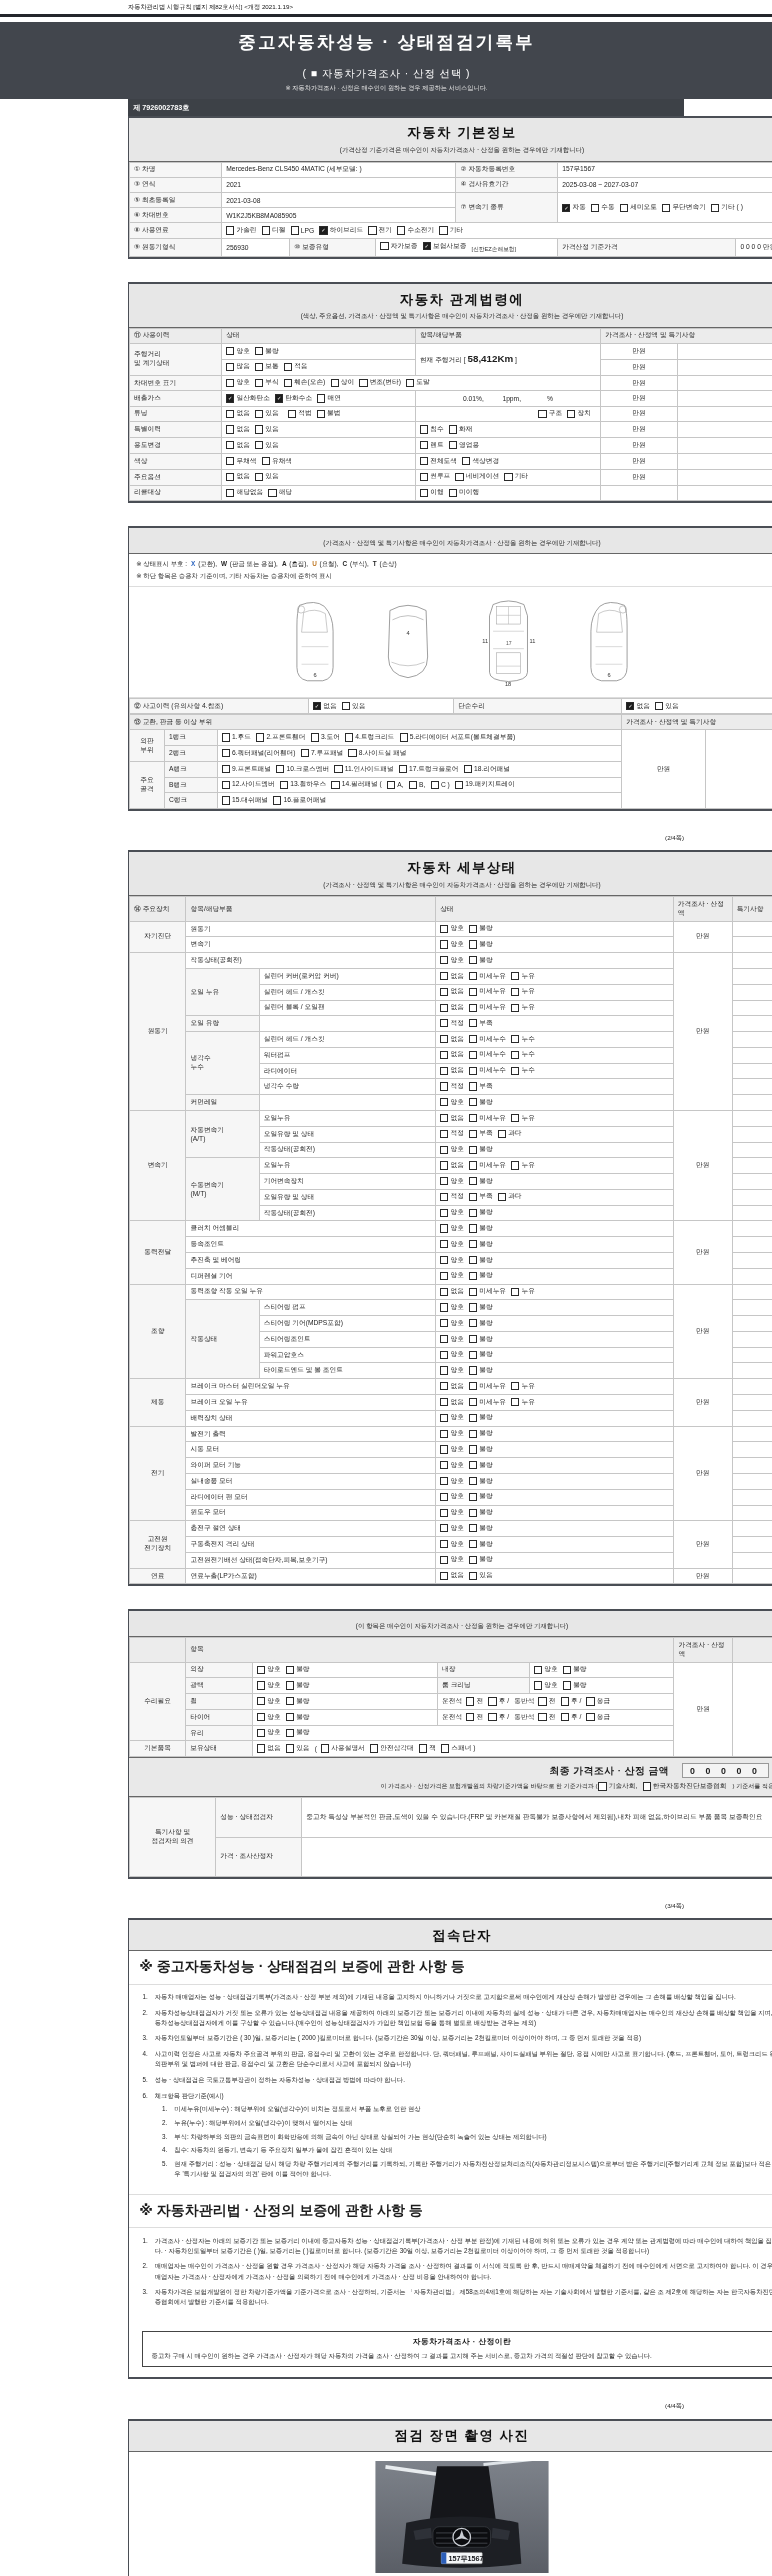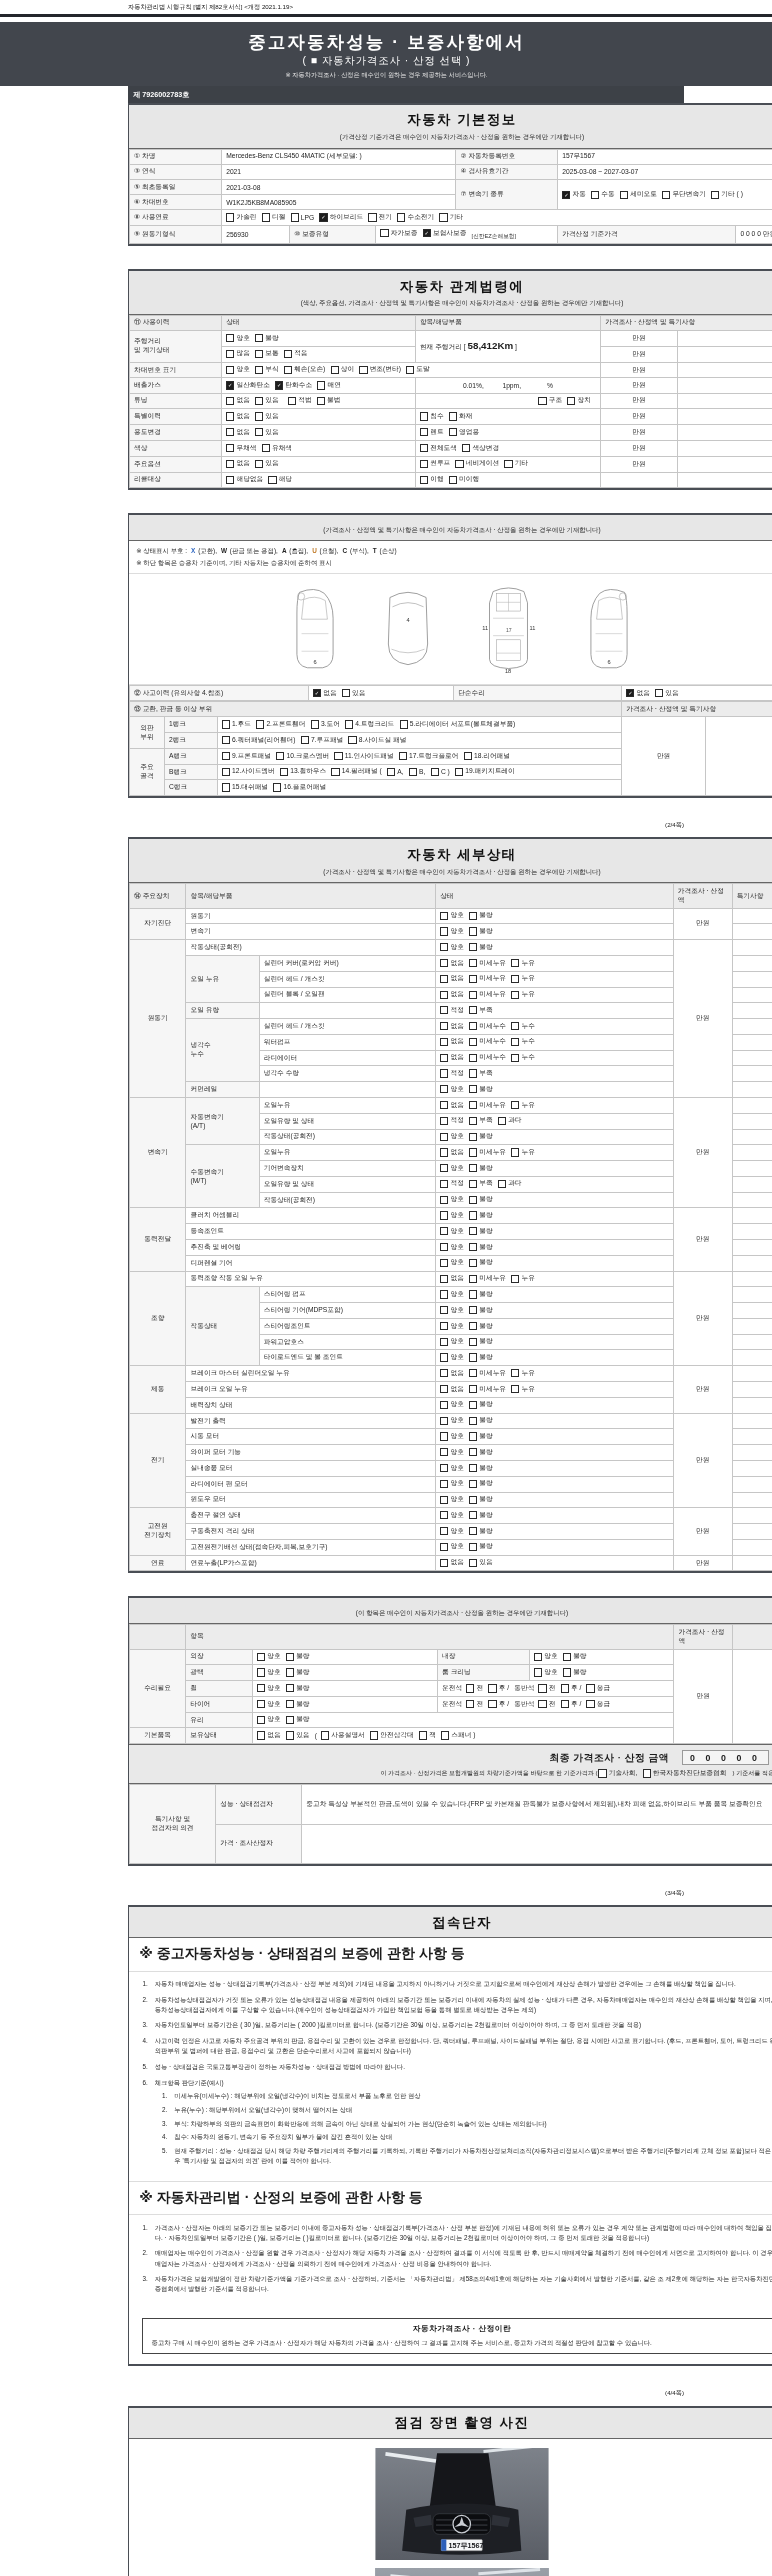--- a/index.html
+++ b/index.html
@@ -1,21 +1,21 @@
 <!DOCTYPE html>
 <html style="font-size:8.2px"><head>
 <meta charset="utf-8">
 <style>
   html,body{margin:0;padding:0;}
   body{width:773px;background:#fff;font-family:"Liberation Sans","DejaVu Sans",sans-serif;color:#1c1c1c;}
   .topline{padding:3.1px 0 2.1px 128px;font-size:6.2px;color:#111;}
   .topbar{height:2.6px;background:#23262b;width:100%;}
   .doc-header{background:#42464d;color:#fff;text-align:center;padding:8.2px 0 6.2px;margin-top:5.2px;}
   .doc-header h1{margin:0;font-size:17.5px;letter-spacing:2.1px;font-weight:bold;}
-  .doc-header .opt{font-size:10.3px;margin-top:0;letter-spacing:1px;}
+  .doc-header .opt{font-size:10.3px;margin-top:13px;letter-spacing:1px;}
   .doc-header .note{font-size:6.2px;margin-top:3.1px;color:#e8e8e8;}
   .docno-row{margin:0 0 0 128px;width:556px;background:#3d4147;color:#fff;
     font-size:7.2px;font-weight:bold;padding:3.1px 5.2px;box-sizing:border-box;}
   .page{margin:0 0 23px 128px;width:668px;border:1px solid #4a4e55;border-top-width:2.6px;
     border-bottom-width:2.6px;background:#fff;box-sizing:border-box;}
   .sect-title{background:#e7e7e7;text-align:center;padding:6.7px 3.1px 5.7px;border-bottom:1px solid #666;}
   .sect-title h2{margin:0;font-size:13.4px;letter-spacing:1.5px;font-weight:bold;color:#111;}
   .sect-title .sub{font-size:6.4px;margin-top:3.6px;color:#222;}
   table{border-collapse:collapse;width:100%;table-layout:fixed;}
   td{border:0.5px solid #c6c6c6;font-size:6.7px;padding:2.6px 4.1px;vertical-align:middle;word-break:break-all;}
@@ -57,21 +57,21 @@
   .photos-body{padding:9.3px 0 11.3px;text-align:center;}
   .photo{margin:0 auto 8.2px;display:block;}
 </style>
 </head>
 <body>
 
 <div class="topline">자동차관리법 시행규칙 [별지 제82호서식] &lt;개정 2021.1.19&gt;</div>
 <div class="topbar"></div>
 
 <header class="doc-header">
-  <h1>중고자동차성능 · 보증사항에서</h1>
+  <h1>중고자동차성능 · 상태점검기록부</h1>
   <div class="opt">( ■ 자동차가격조사 · 산정 선택 )</div>
   <div class="note">※ 자동차가격조사 · 산정은 매수인이 원하는 경우 제공하는 서비스입니다.</div>
 </header>
 
 <div class="docno-row">제 7926002783호</div>
 
 <div class="page">
   <div class="sect-title">
     <h2>자동차 기본정보</h2>
     <div class="sub">(가격산정 기준가격은 매수인이 자동차가격조사 · 산정을 원하는 경우에만 기재합니다)</div>

